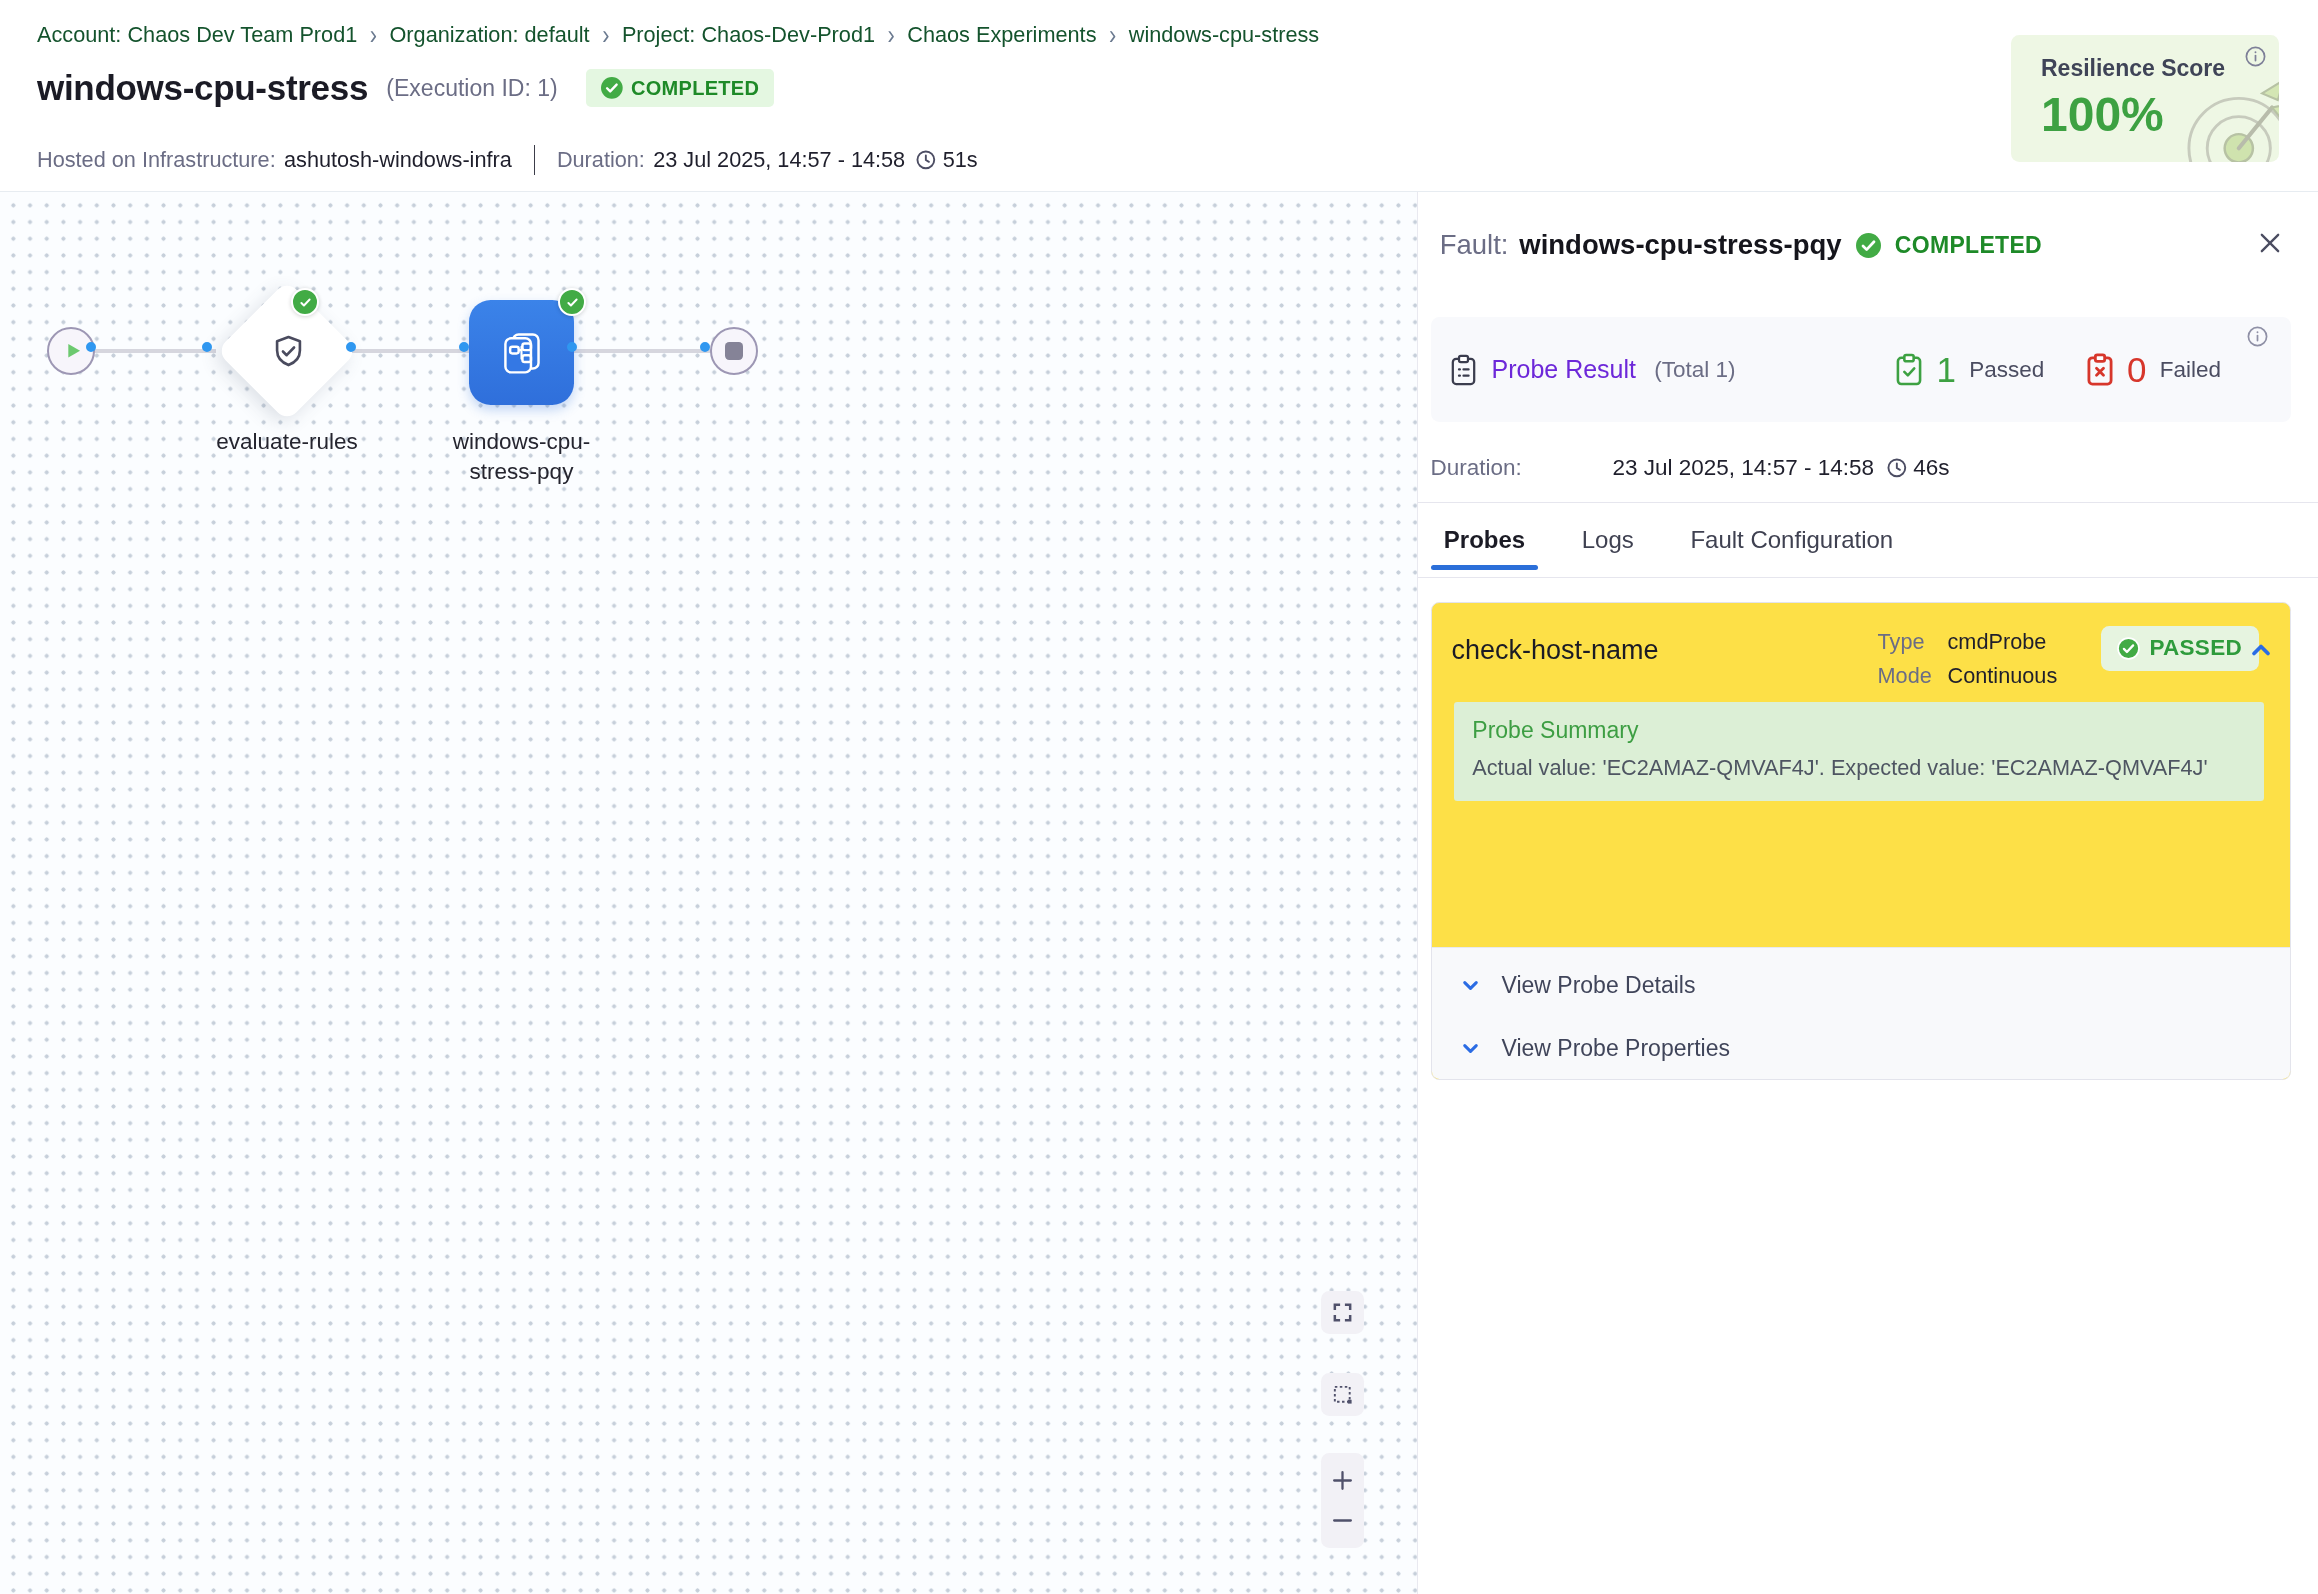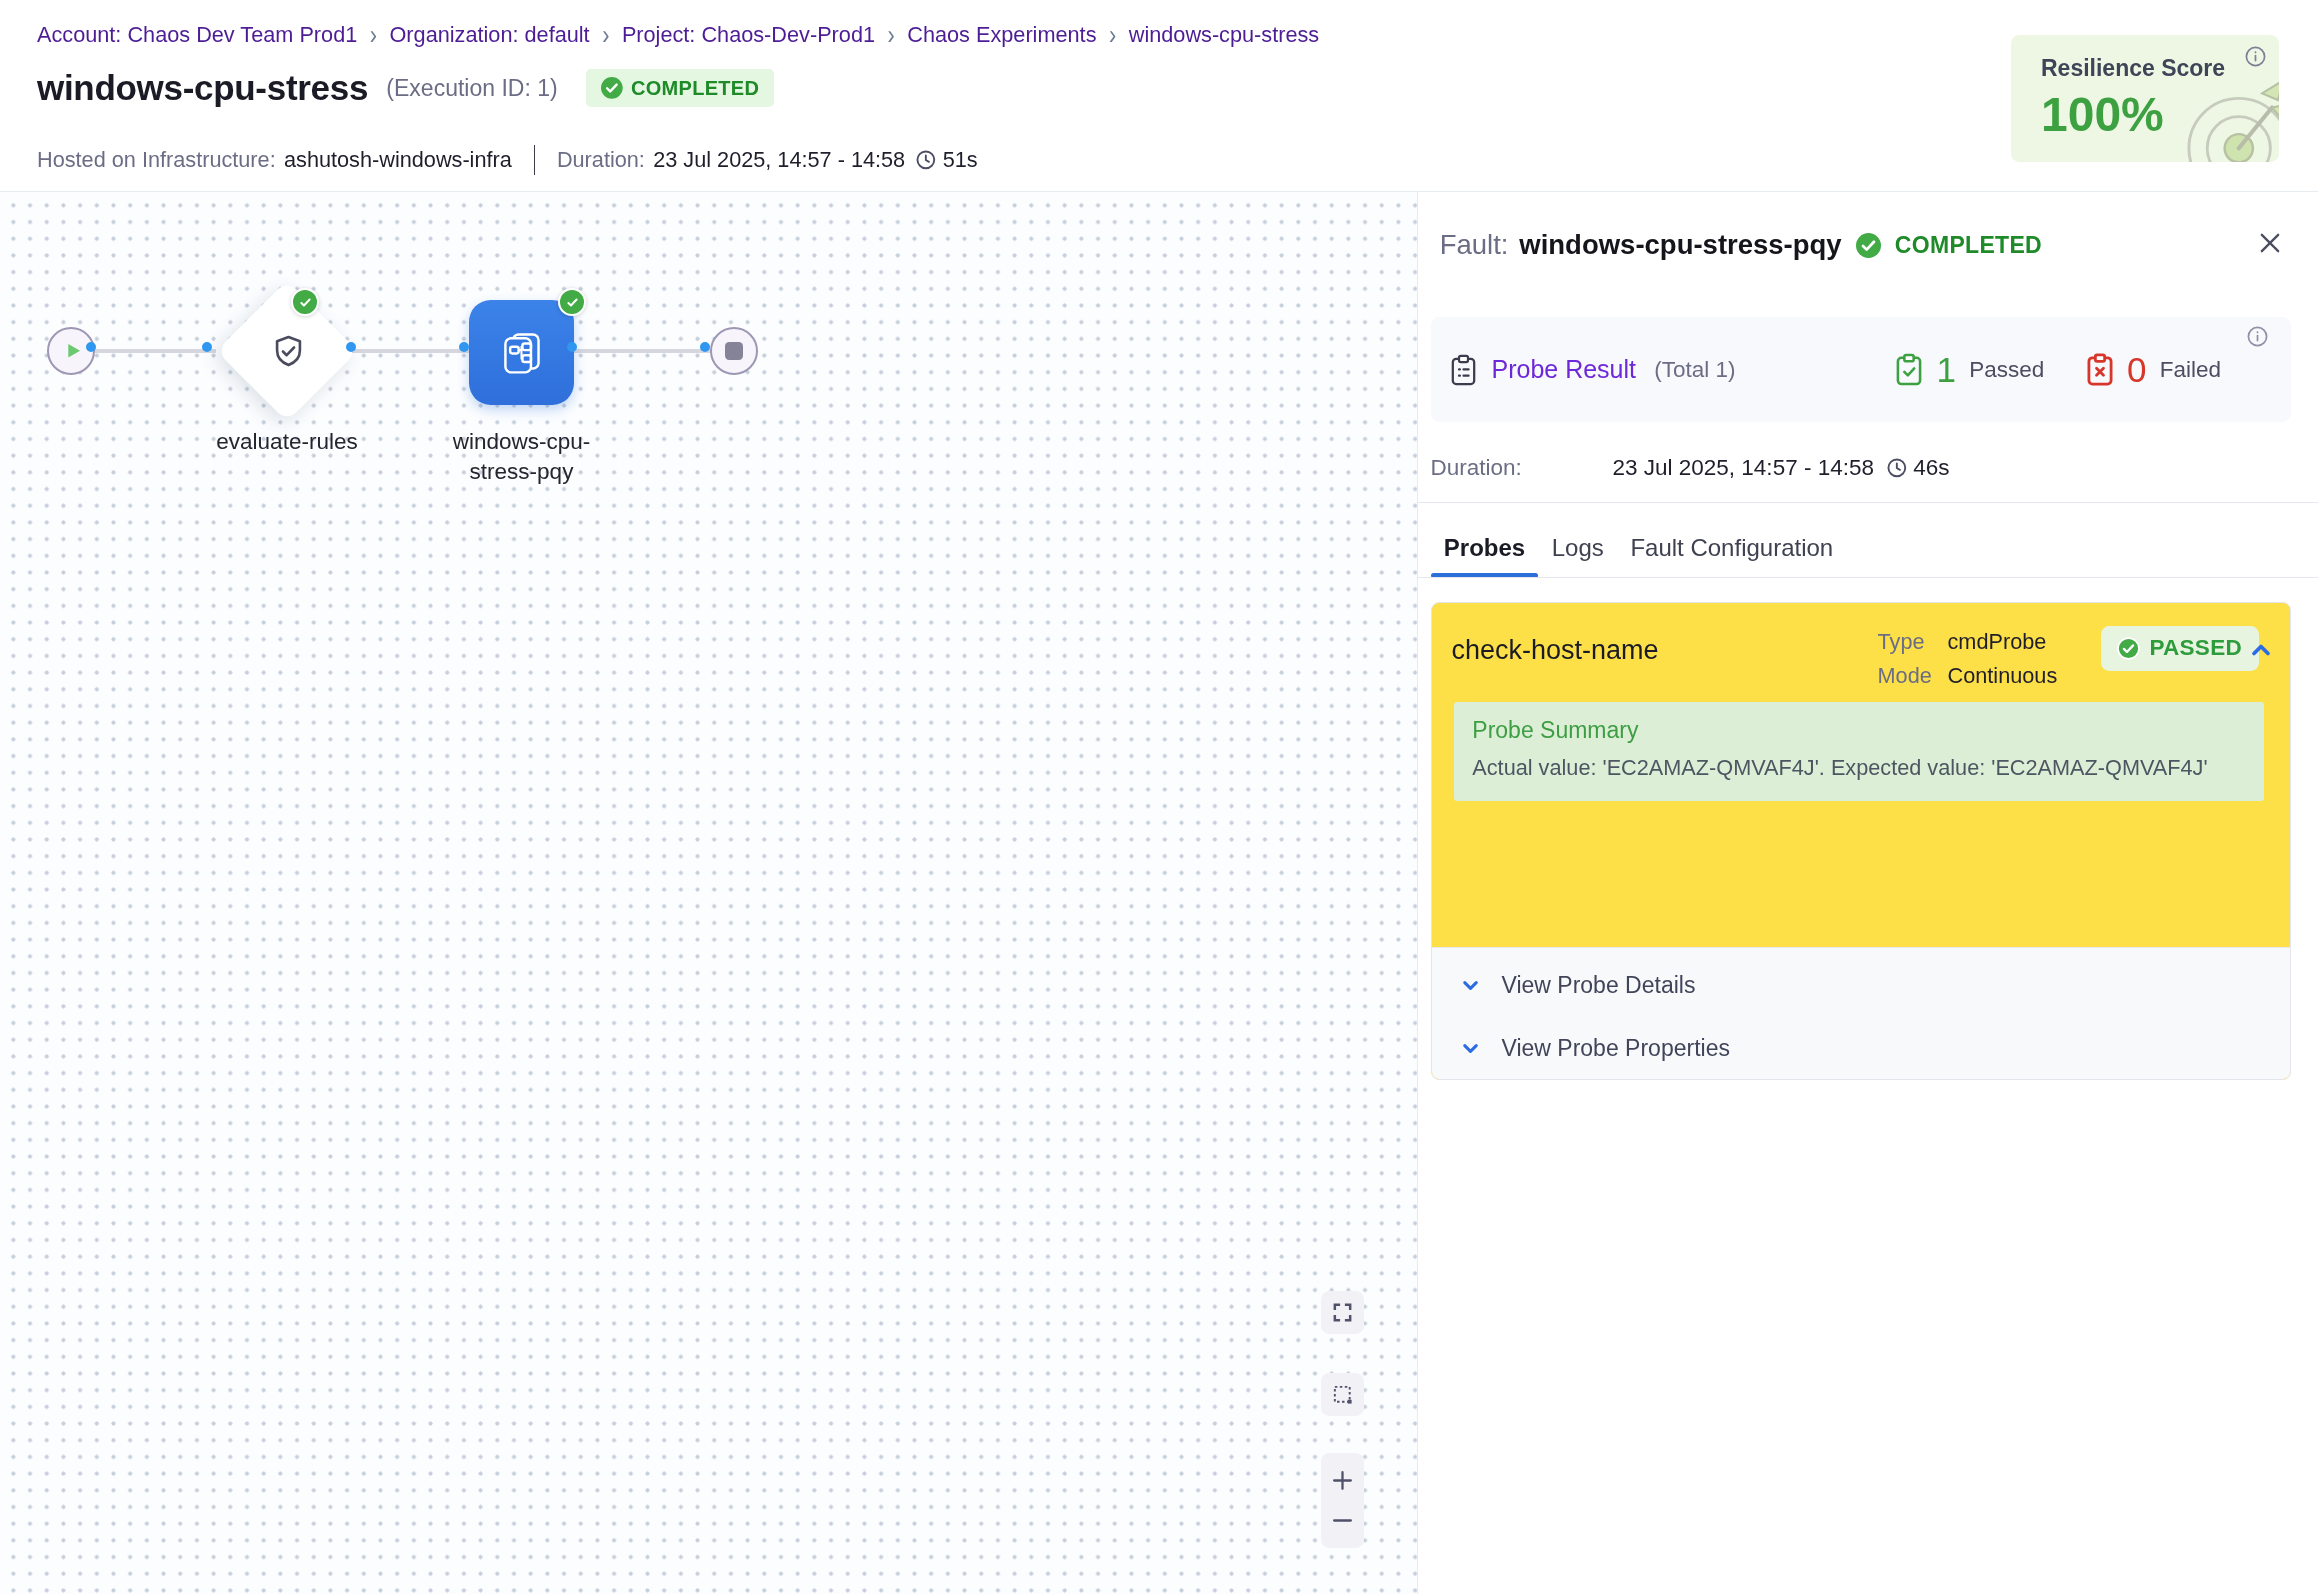--- a/index.html
+++ b/index.html
@@ -3,21 +3,21 @@
 <meta charset="utf-8">
 <style>
   * { margin:0; padding:0; box-sizing:border-box; }
   html,body { background:#ffffff; }
   body { font-family:"Liberation Sans","DejaVu Sans",sans-serif; color:#1f1f2c; }
   .page { position:relative; width:2319px; height:1594px; background:#fff; overflow:hidden; }
 
   
   .topbar { position:absolute; left:0; top:0; width:2319px; height:192px; background:#fff; border-bottom:0.8px solid #e7ecf1; z-index:5; }
   .breadcrumb { position:absolute; left:37px; top:21.7px; display:flex; align-items:center; gap:12.5px; font-size:21.7px; }
-  .crumb { color:#4c1d95; text-decoration:none; cursor:pointer; }
+  .crumb { color:#14532d; text-decoration:none; cursor:pointer; }
   .crumb-sep { color:#6b7a90; font-size:21.7px; transform:scaleY(1.25); }
   .title-row { position:absolute; left:37px; top:68px; display:flex; align-items:center; gap:18.3px; }
   .page-title { font-size:35px; font-weight:700; color:#1b1b25; letter-spacing:-0.3px; }
   .exec-id { font-size:23px; color:#6b6d85; }
   .badge-completed { display:flex; align-items:center; gap:8.3px; background:#e4f7e1; color:#1e8a28;
     font-size:20px; font-weight:700; letter-spacing:0.3px; padding:7.5px 15px; border-radius:5px; margin-left:10px; }
   .meta-row { position:absolute; left:37px; top:145px; display:flex; align-items:center; font-size:21.7px; color:#6b6d85; }
   .meta-row .val { color:#1f1f2c; margin-left:8.3px; }
   .vdiv { width:1.7px; height:30px; background:#3c3d49; margin:0 21.7px; }
   .clock-wrap { display:flex; align-items:center; gap:5.8px; margin-left:10px; color:#1f1f2c; }
@@ -74,21 +74,21 @@
   .pr-word { font-size:22.5px; color:#4b4d61; margin-right:28px; }
   .pr-info { position:absolute; right:21.7px; top:8.3px; }
 
   .dur-row { position:absolute; left:12.5px; top:263px; display:flex; align-items:center; font-size:22.5px; }
   .dur-label { color:#6b6d85; width:182px; }
   .dur-val { color:#1f1f2c; }
 
   .divider { position:absolute; left:0; right:0; height:0.8px; background:#e6e6ee; }
   .div-1 { top:310px; } .div-2 { top:385px; }
 
-  .tabs { position:absolute; left:12.5px; top:326px; height:60px; display:flex; align-items:center; }
+  .tabs { position:absolute; left:12.5px; top:318px; height:60px; display:flex; align-items:center; gap:30px; }
   .tab { position:relative; height:60px; display:flex; align-items:center; padding:0 13.3px; font-size:24px; color:#3f4151; cursor:pointer; }
   .tab.active { font-weight:700; color:#1b1b25; }
   .tab.active::after { content:""; position:absolute; left:0; right:0; bottom:0; height:5px; background:#2b6fd9; border-radius:3.3px; }
 
   .probe-card { position:absolute; left:12.5px; right:27px; top:410px; height:478px; background:#fde047;
     border:0.8px solid #e3e4ec; border-radius:8.3px; overflow:hidden; }
   .probe-head { position:absolute; left:0; top:0; right:0; height:99px; }
   .probe-name { position:absolute; left:20px; top:32px; font-size:27px; font-weight:500; color:#1b1b25; }
   .tm-grid { position:absolute; left:446px; top:26px; display:grid; grid-template-columns:70px auto; row-gap:8.3px; font-size:21.7px; }
   .tm-label { color:#6b6d85; }

